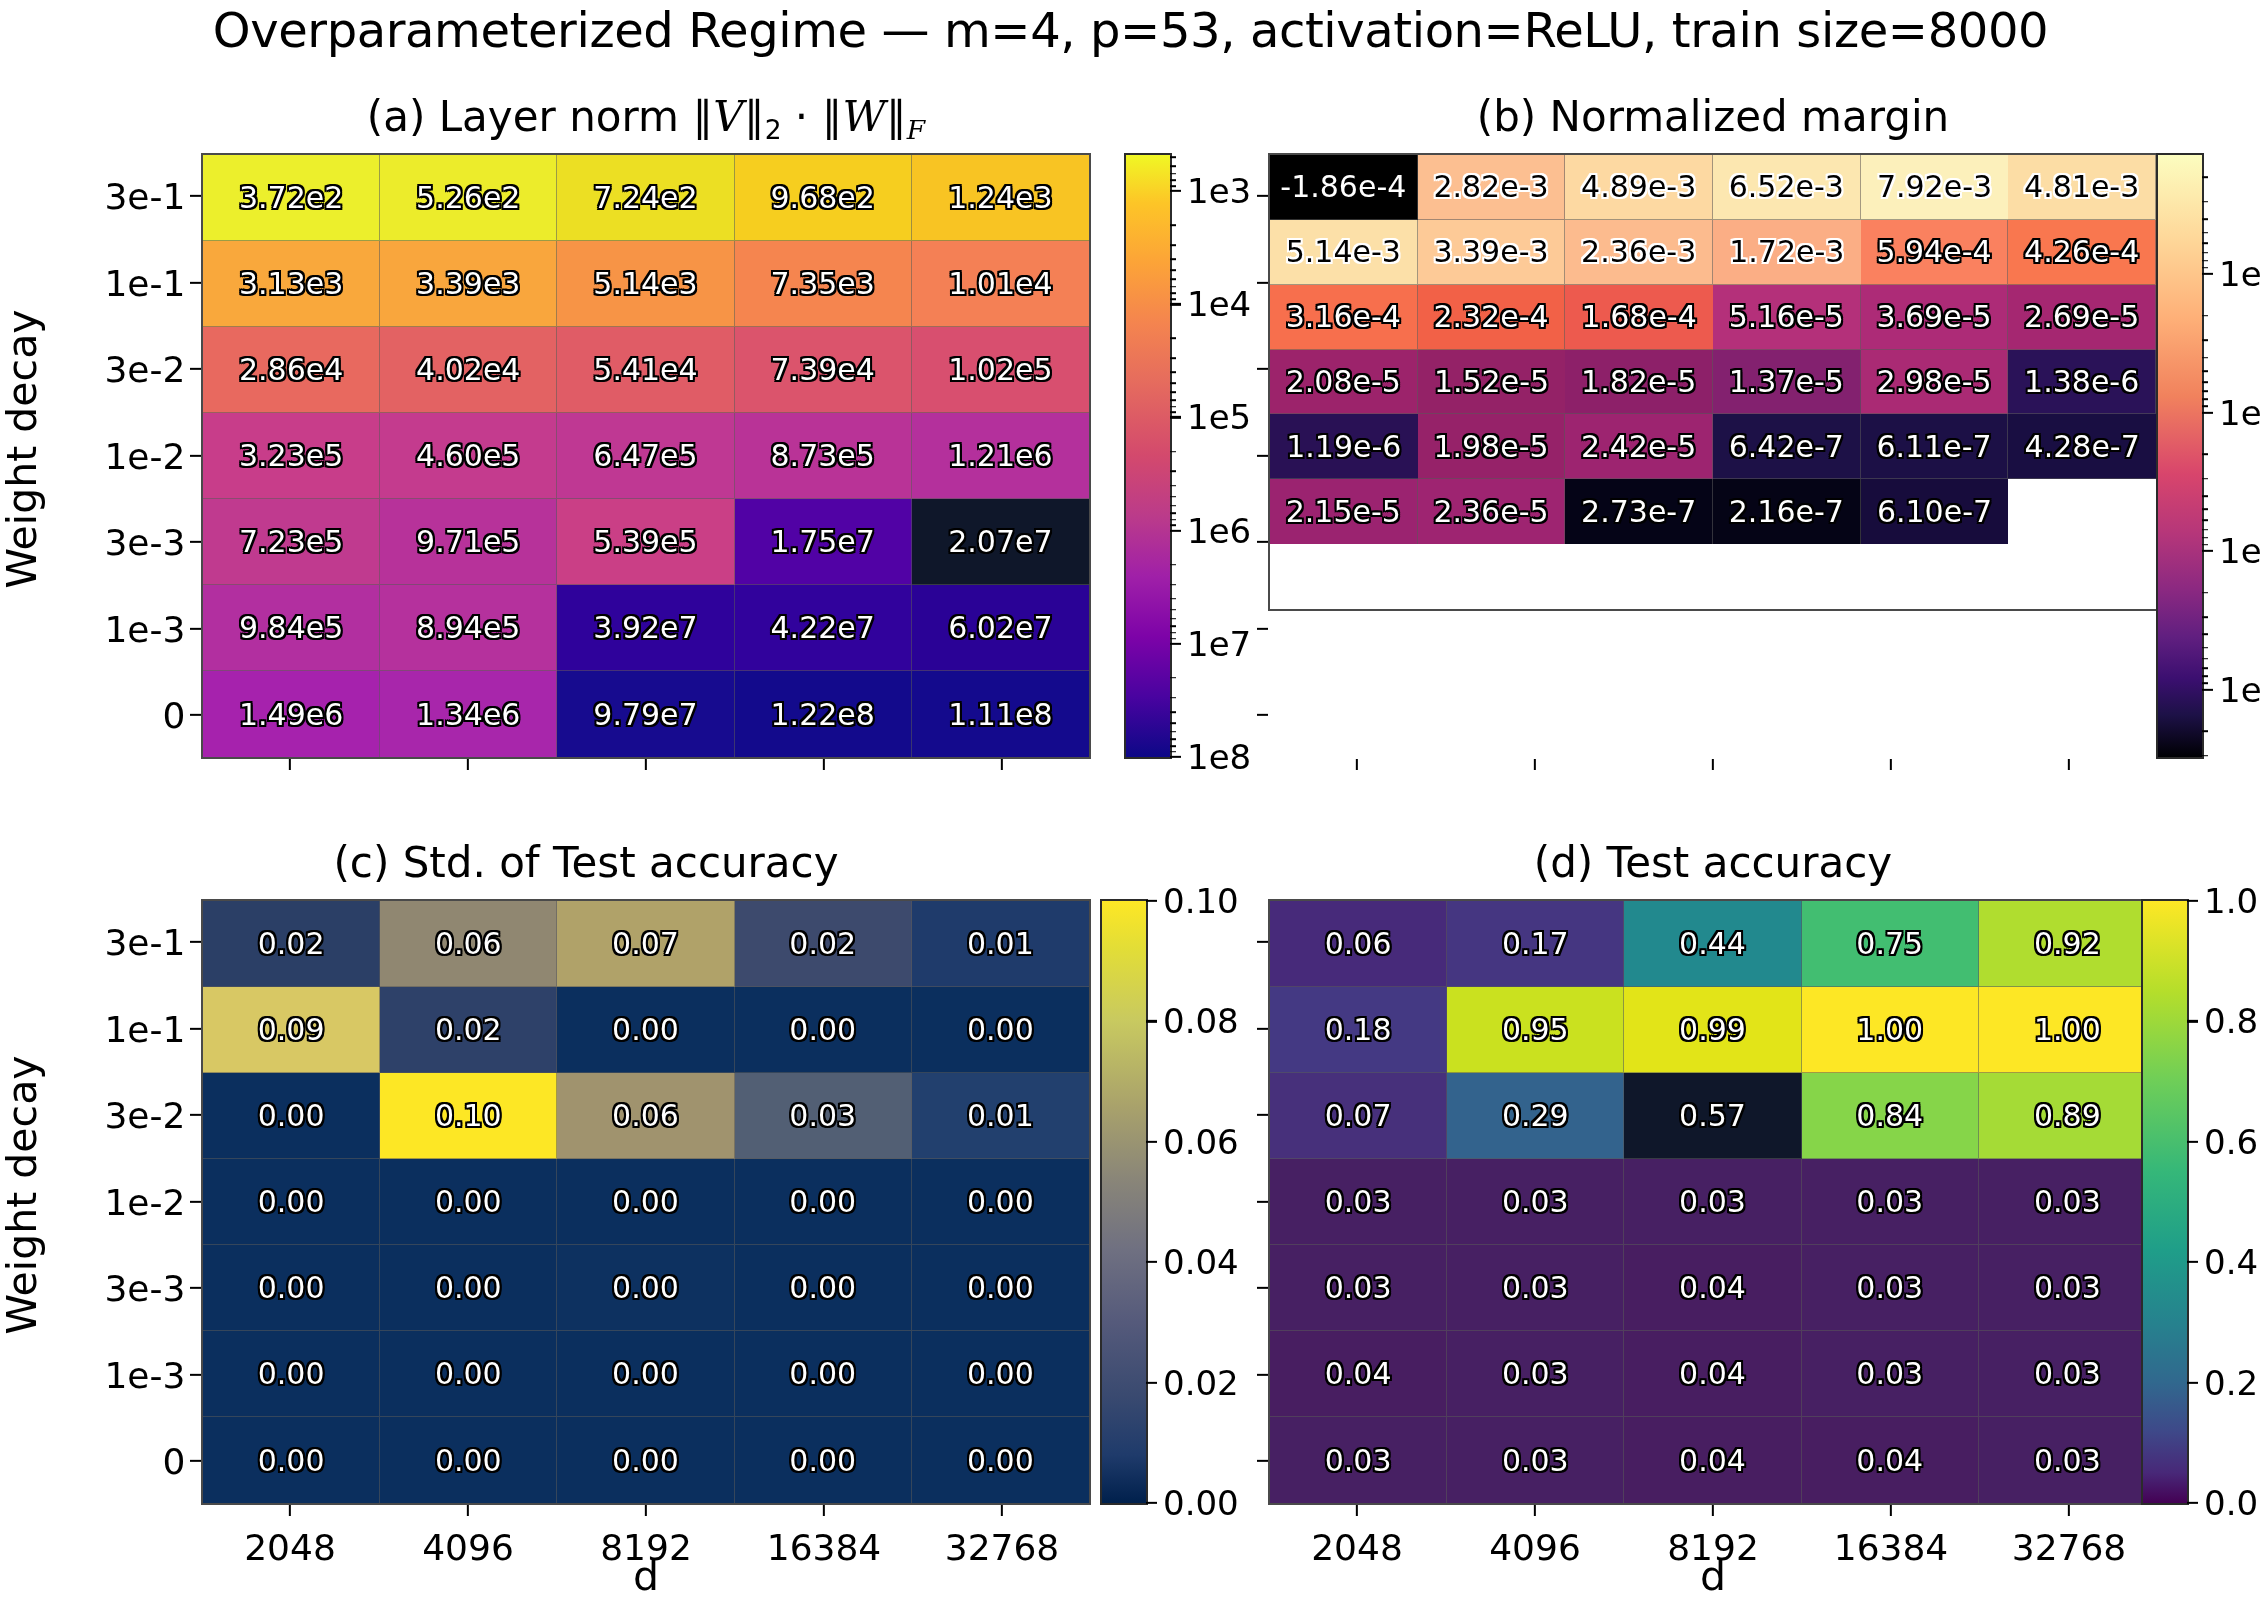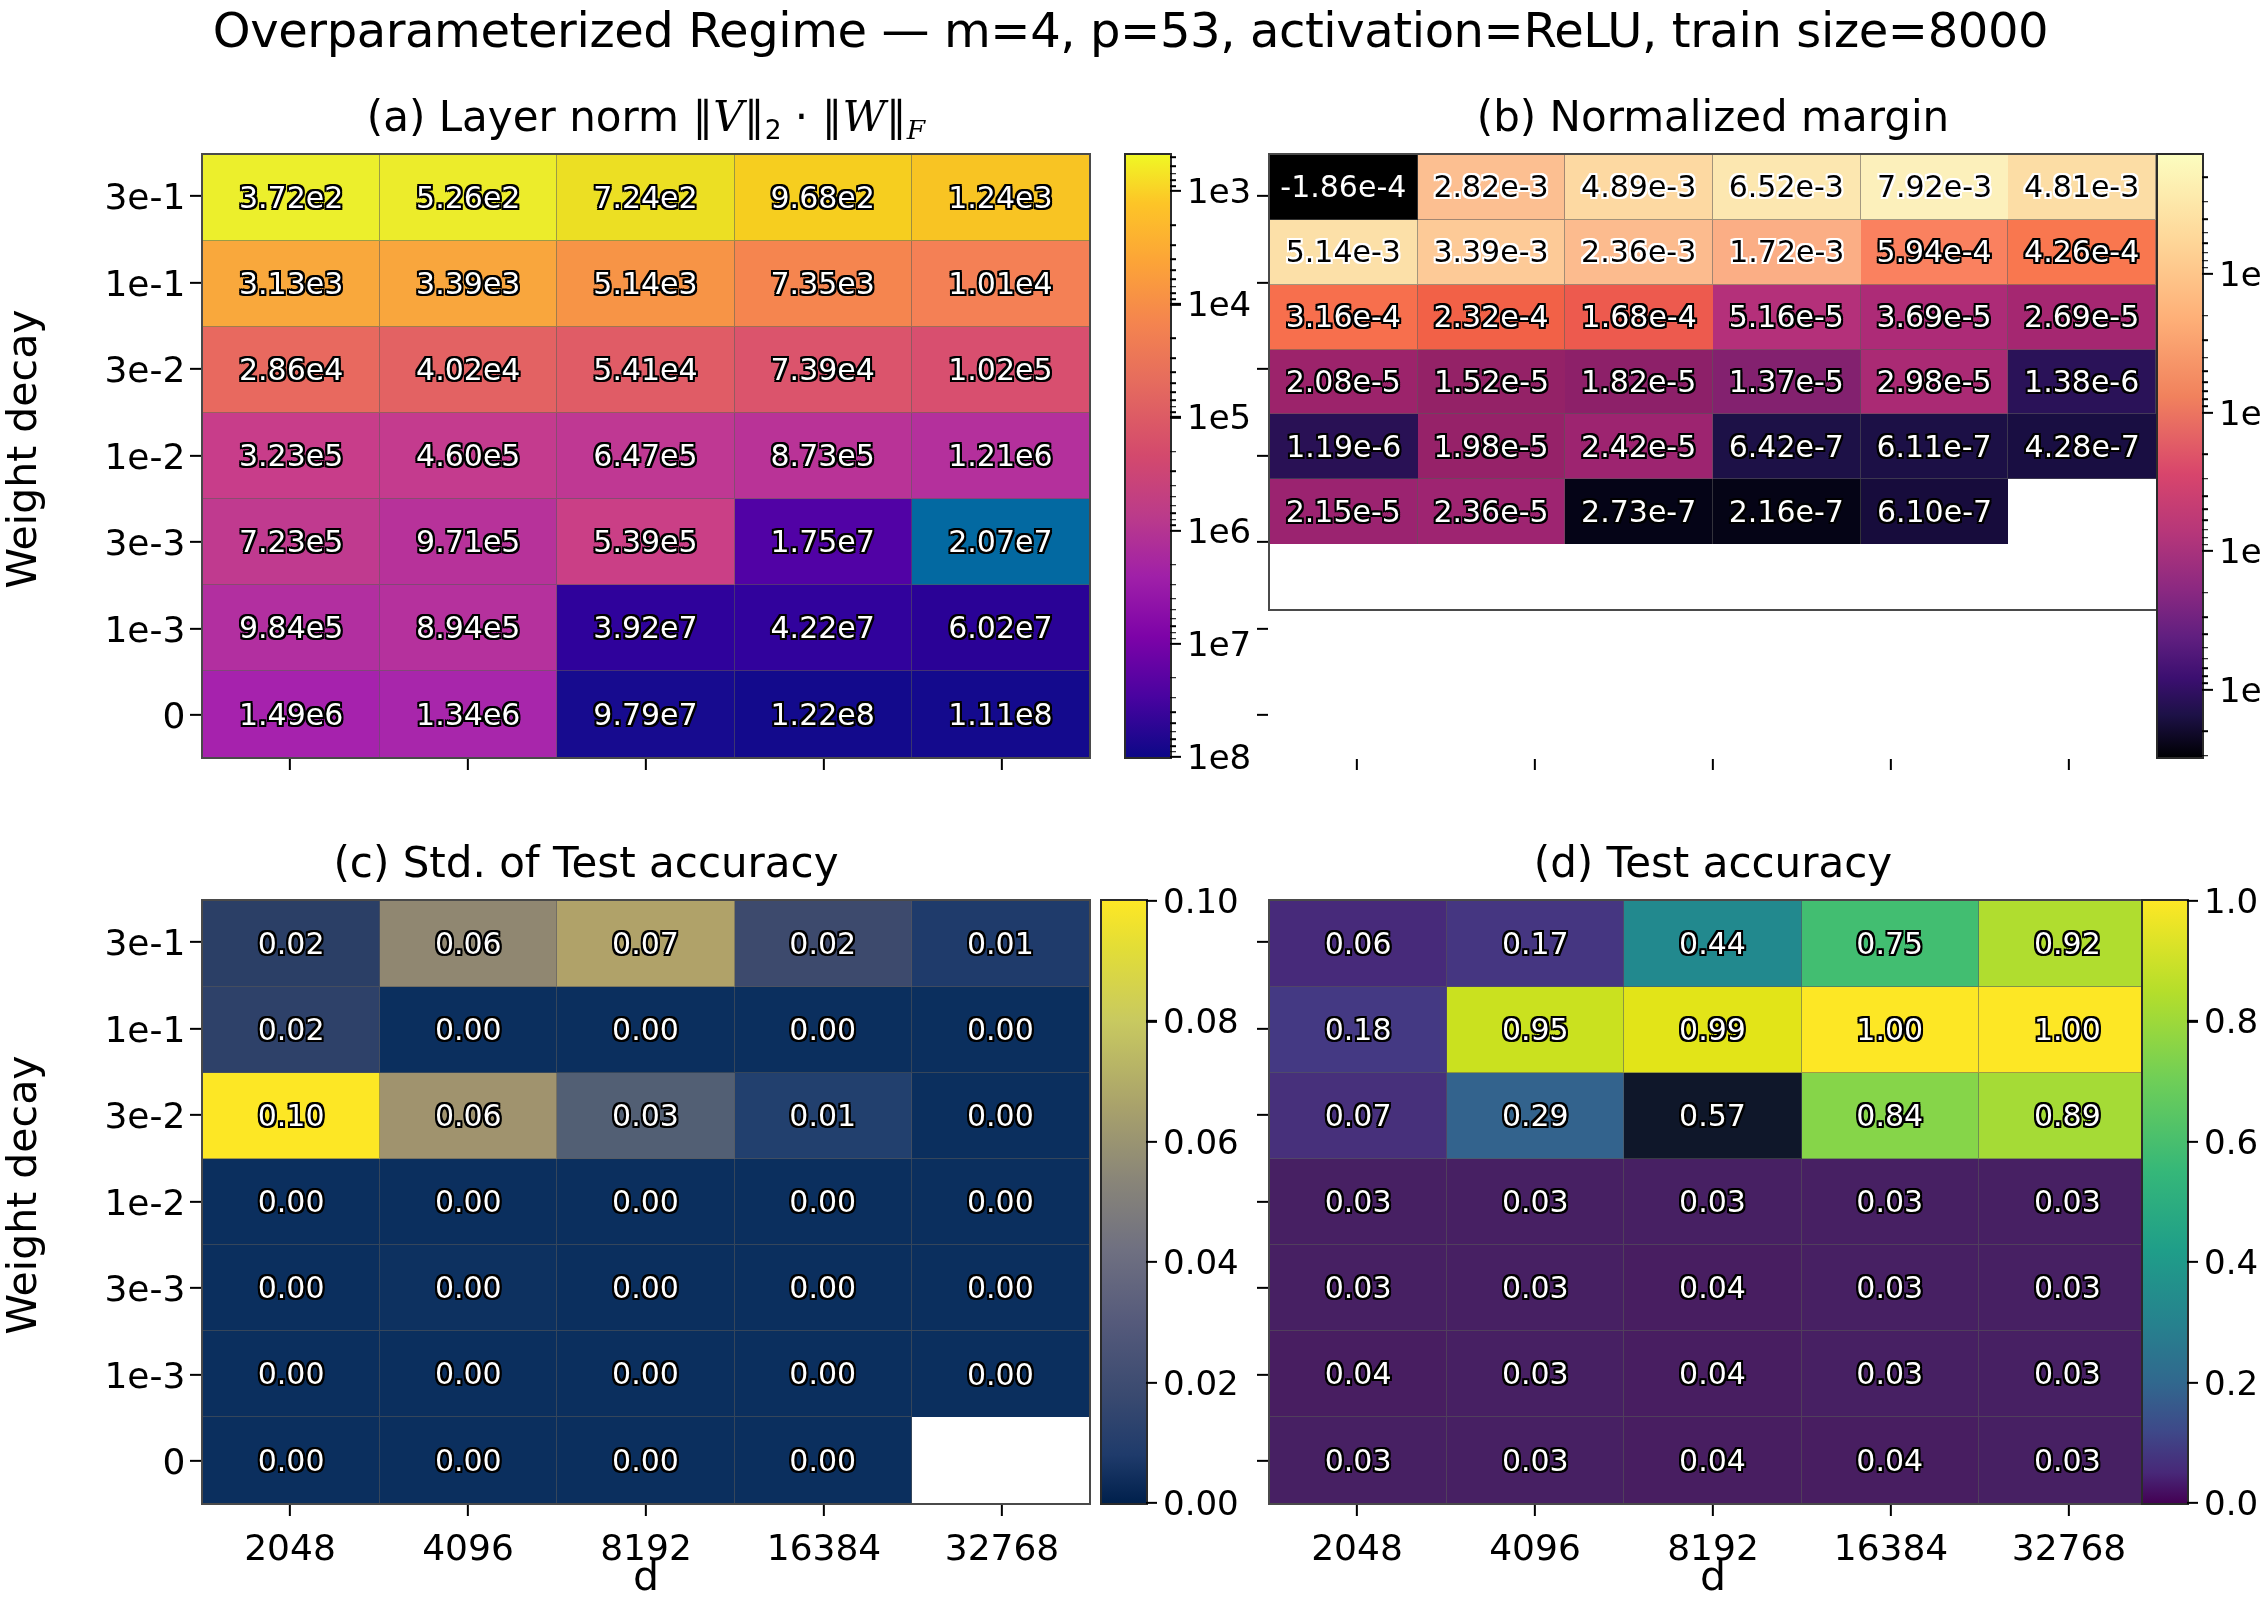--- a/index.html
+++ b/index.html
@@ -150,21 +150,21 @@
         </div>
         <div class="cell" style="background: rgb(183, 50, 154);">
           <span class="celltxt">9.71e5</span>
         </div>
         <div class="cell" style="background: rgb(202, 63, 134);">
           <span class="celltxt">5.39e5</span>
         </div>
         <div class="cell" style="background: rgb(81, 2, 165);">
           <span class="celltxt">1.75e7</span>
         </div>
-        <div class="cell" style="background: #0369a1;">
+        <div class="cell" style="background: #0f172a;">
           <span class="celltxt">2.07e7</span>
         </div>
         <div class="cell" style="background: rgb(178, 47, 160);">
           <span class="celltxt">9.84e5</span>
         </div>
         <div class="cell" style="background: rgb(181, 49, 157);">
           <span class="celltxt">8.94e5</span>
         </div>
         <div class="cell" style="background: rgb(47, 2, 155); justify-content: center;">
           <span class="celltxt">3.92e7</span>
@@ -454,20 +454,23 @@
         </div>
         <div class="cell" style="background: rgb(176, 162, 105);">
           <span class="celltxt">0.07</span>
         </div>
         <div class="cell" style="background: rgb(61, 74, 109);">
           <span class="celltxt">0.02</span>
         </div>
         <div class="cell" style="background: rgb(31, 59, 107);">
           <span class="celltxt">0.01</span>
         </div>
+        <div class="cell" style="background: rgb(216, 200, 100);">
+          <span class="celltxt">0.09</span>
+        </div>
         <div class="cell" style="background: rgb(46, 65, 105);">
           <span class="celltxt">0.02</span>
         </div>
         <div class="cell" style="background: rgb(11, 47, 94);">
           <span class="celltxt">0.00</span>
         </div>
         <div class="cell" style="background: rgb(11, 47, 94);">
           <span class="celltxt">0.00</span>
         </div>
         <div class="cell" style="background: rgb(11, 47, 94);">

